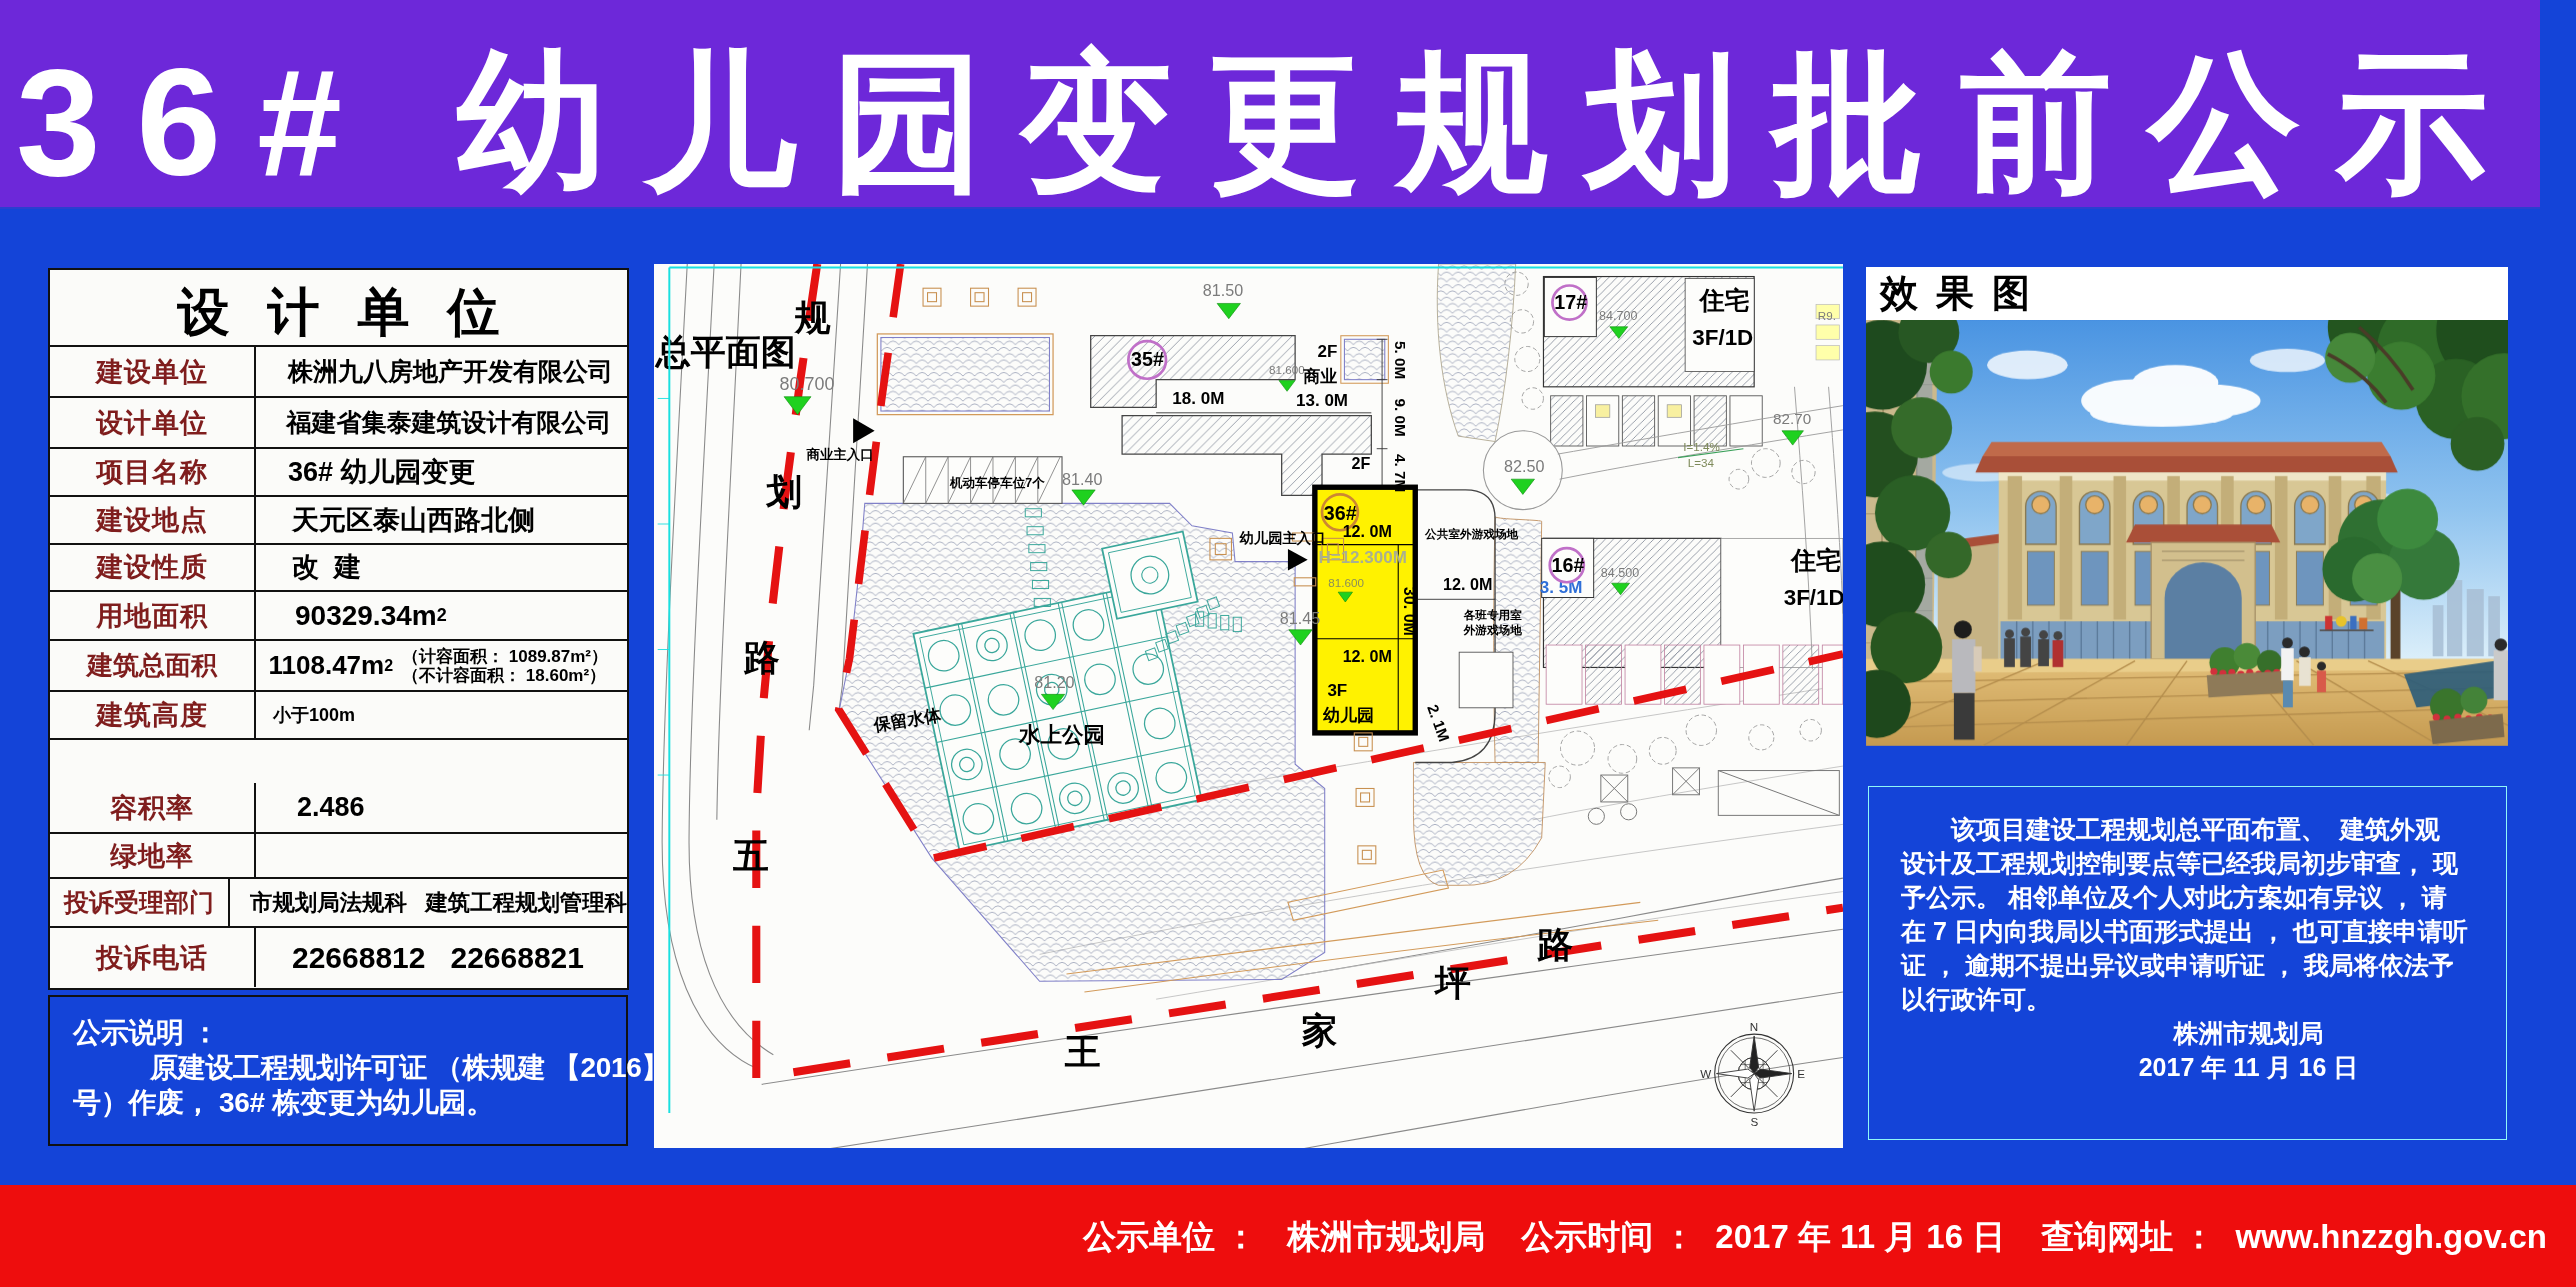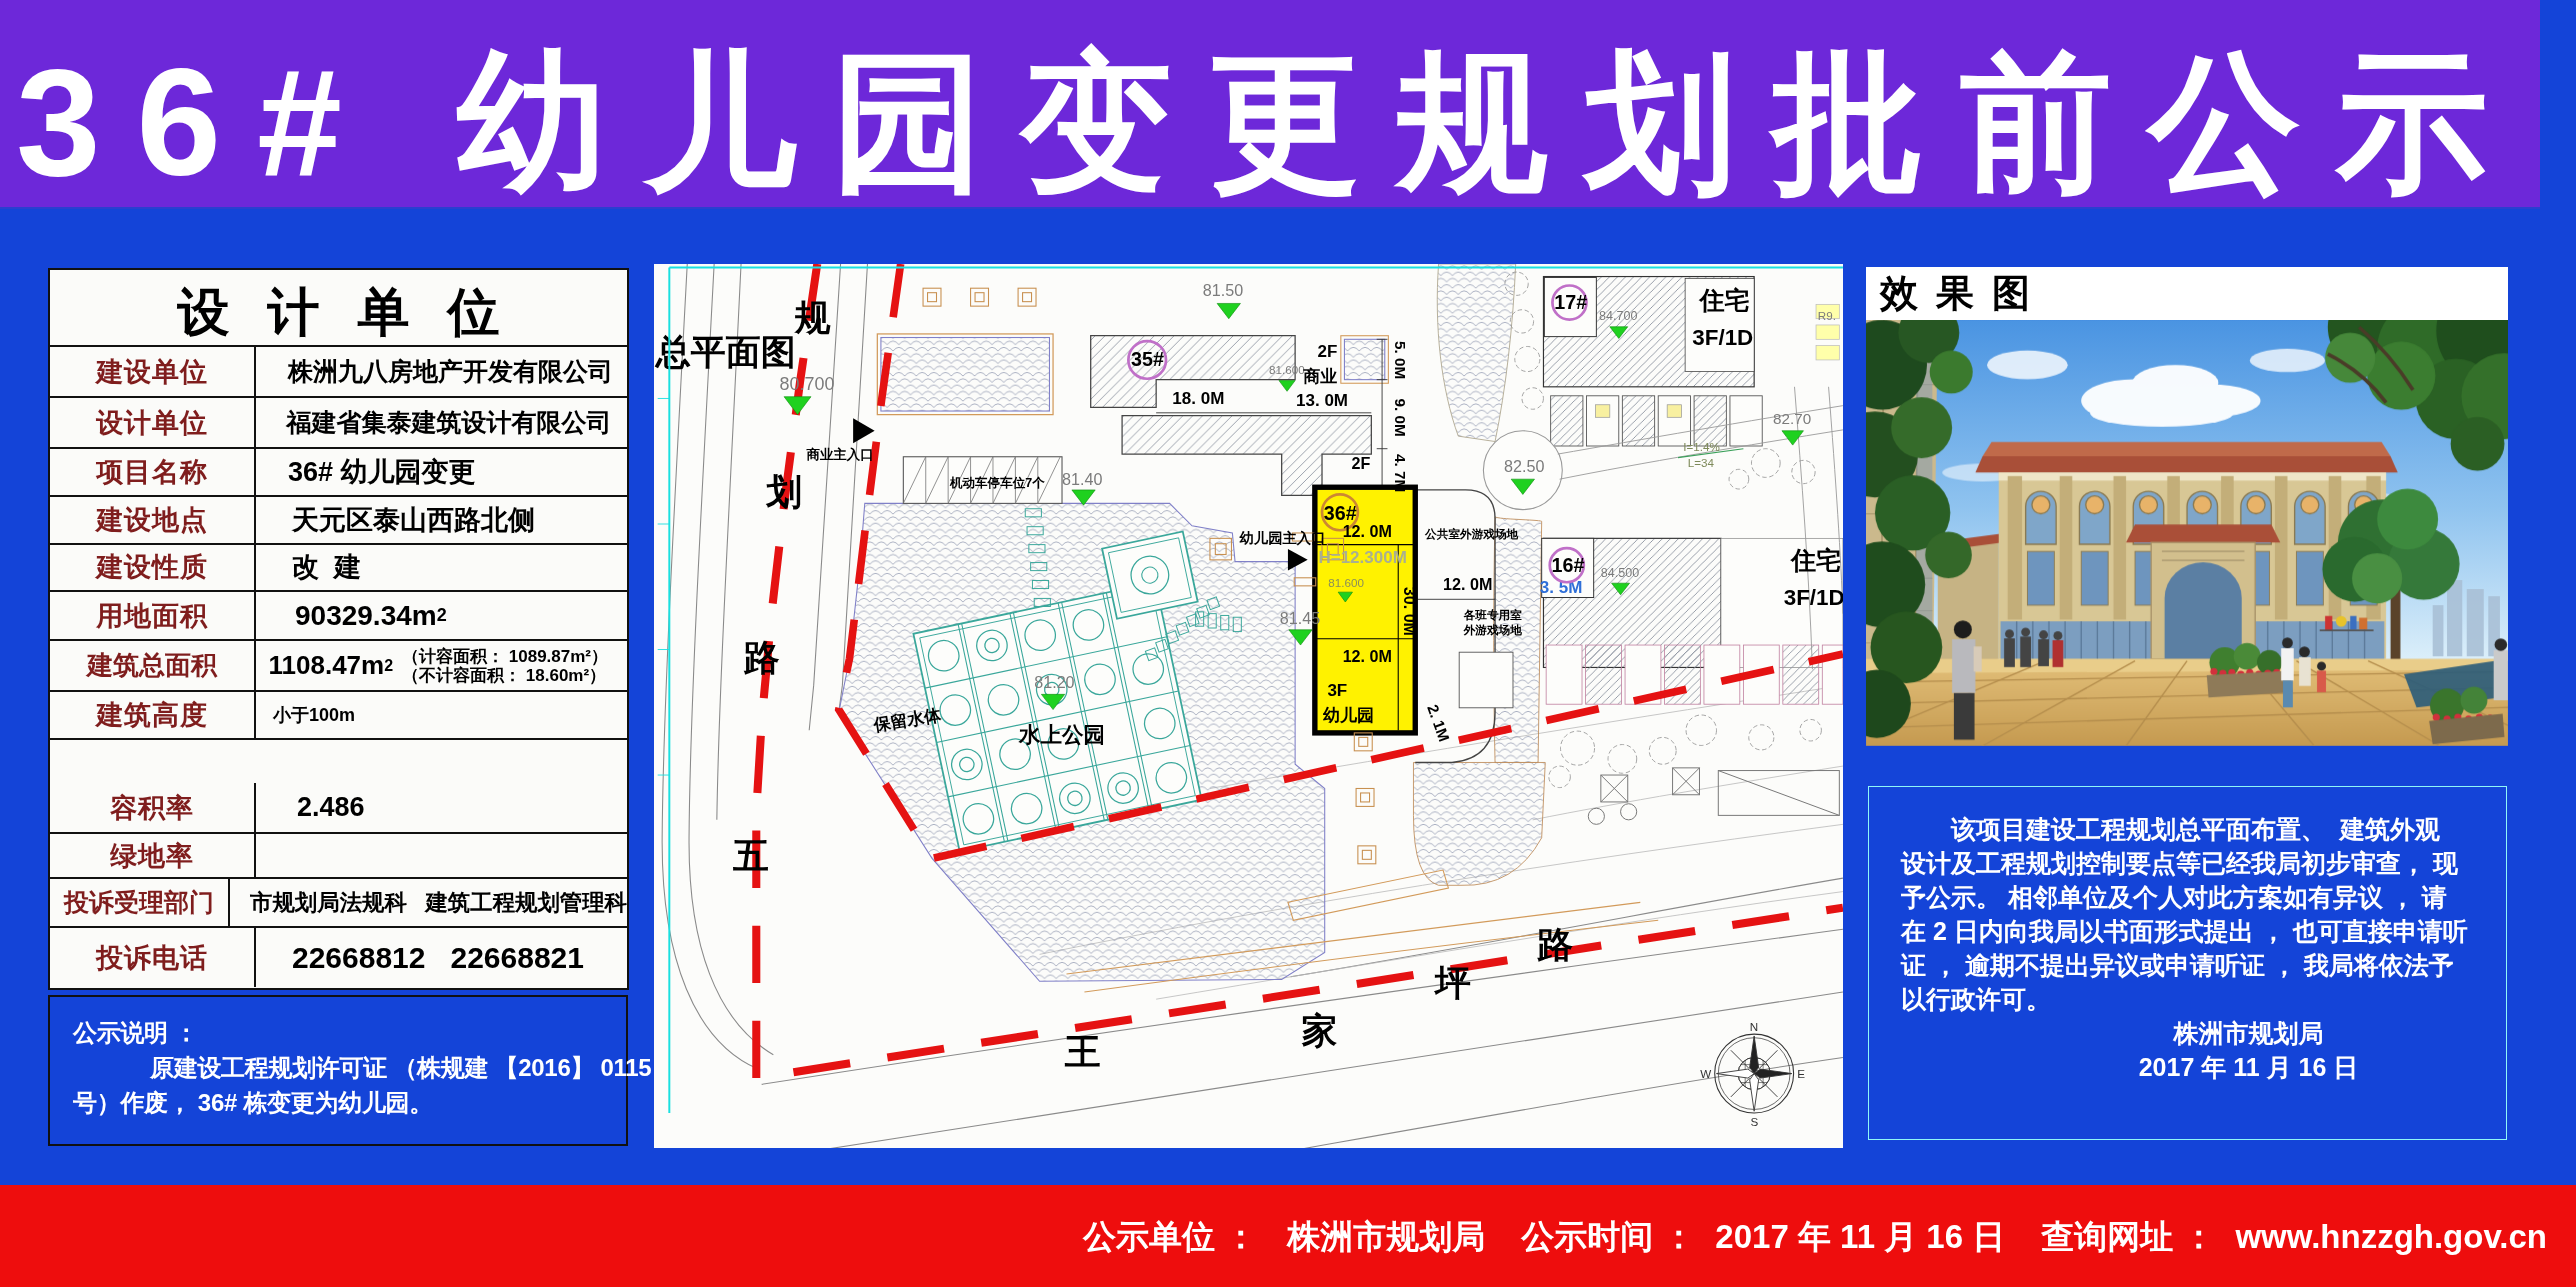--- a/index.html
+++ b/index.html
@@ -13,21 +13,21 @@
 
   
   .ltable { left:48px; top:268px; width:581px; height:722px; background:#fbfbf9; border:2.7px solid #111; }
   .trow { position:absolute; left:0; width:100%; border-bottom:2.7px solid #111; display:flex; }
   .tc1 { width:206px; border-right:2.7px solid #111; display:flex; align-items:center; justify-content:center;
          font-weight:bold; color:#7f1d1d; letter-spacing:0.9px; font-size:27px; }
   .tc2 { flex:1; display:flex; align-items:center; color:#000; font-weight:bold; white-space:nowrap; }
   .ttl { position:absolute; left:0; top:0; width:100%; height:77px; border-bottom:2.7px solid #111;
          text-align:center; font-size:52px; font-weight:bold; letter-spacing:38px; line-height:84px; text-indent:38px; color:#000; }
 
-  .note { left:48px; top:995px; width:580px; height:151px; border:2.7px solid #111; color:#fff; font-weight:bold; font-size:24px; line-height:35px; padding:18px 4px 0 23px; white-space:nowrap; letter-spacing:-0.3px; }
+  .note { left:48px; top:995px; width:580px; height:151px; border:2.7px solid #111; color:#fff; font-weight:bold; font-size:28px; line-height:35px; padding:18px 4px 0 23px; white-space:nowrap; letter-spacing:-0.3px; }
 
   
   .rhead { left:1866px; top:267px; width:642px; height:53px; background:#fff; color:#000; font-weight:bold; font-size:38px; line-height:53px; padding-left:14px; letter-spacing:18px; }
   .rphoto { left:1866px; top:320px; width:642px; height:426px; }
   .rbox { left:1868px; top:786px; width:639px; height:354px; border:1.8px solid #8ff7f7; color:#fff; font-weight:bold; font-size:25px; line-height:34px; padding:25px 18px 0 32px; white-space:nowrap; }
   .rbox .ctr { text-align:center; padding-left:108px; }
 
   .map { left:654px; top:264px; width:1189px; height:884px; background:#fcfcfa; }
 </style>
 </head>
@@ -639,21 +639,21 @@
         <circle cx="682" cy="138" r="30" fill="#2b5f24"></circle>
       <path d="M515,38 Q555,58 580,92 M550,8 Q585,38 610,78" stroke="#4a3c28" stroke-width="4" fill="none"></path>
     </g>
   </svg>
   </div>
 
   <div class="abs rbox">
     <div style="text-indent:50px">该项目建设工程规划总平面布置、&nbsp; 建筑外观</div>
     <div>设计及工程规划控制要点等已经我局初步审查， 现</div>
     <div>予公示。 相邻单位及个人对此方案如有异议 ， 请</div>
-    <div>在 2 日内向我局以书面形式提出 ， 也可直接申请听</div>
+    <div>在 7 日内向我局以书面形式提出 ， 也可直接申请听</div>
     <div>证 ， 逾期不提出异议或申请听证 ， 我局将依法予</div>
     <div>以行政许可。</div>
     <div class="ctr">株洲市规划局</div>
     <div class="ctr">2017 年 11 月 16 日</div>
   </div>
 
   <div class="abs footer"><span style="margin-left:1083px;margin-right:30px">公示单位 ：</span><span style="margin-right:36px">株洲市规划局</span><span style="margin-right:20px">公示时间 ：</span><span style="margin-right:36px">2017 年 11 月 16 日</span><span style="margin-right:20px">查询网址 ：</span><span>www.hnzzgh.gov.cn</span></div>
 
 
 </body></html>

